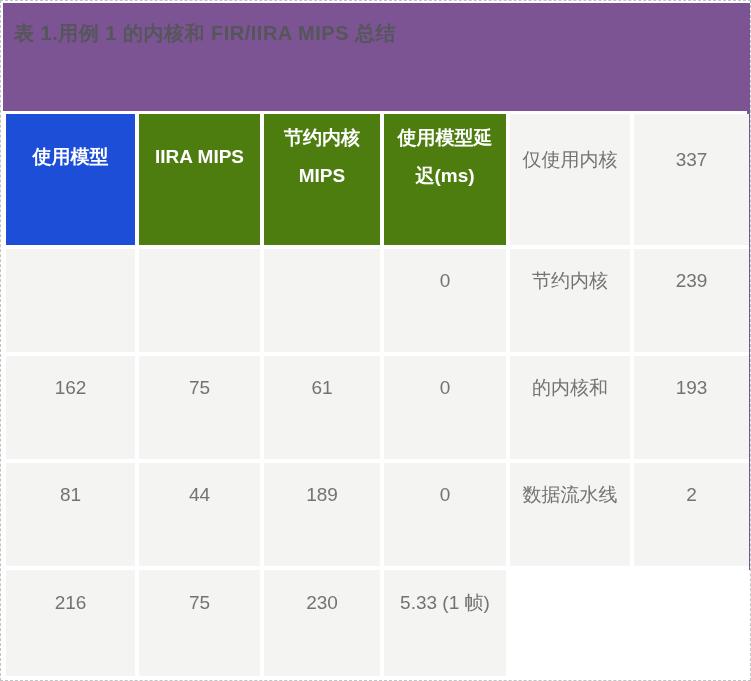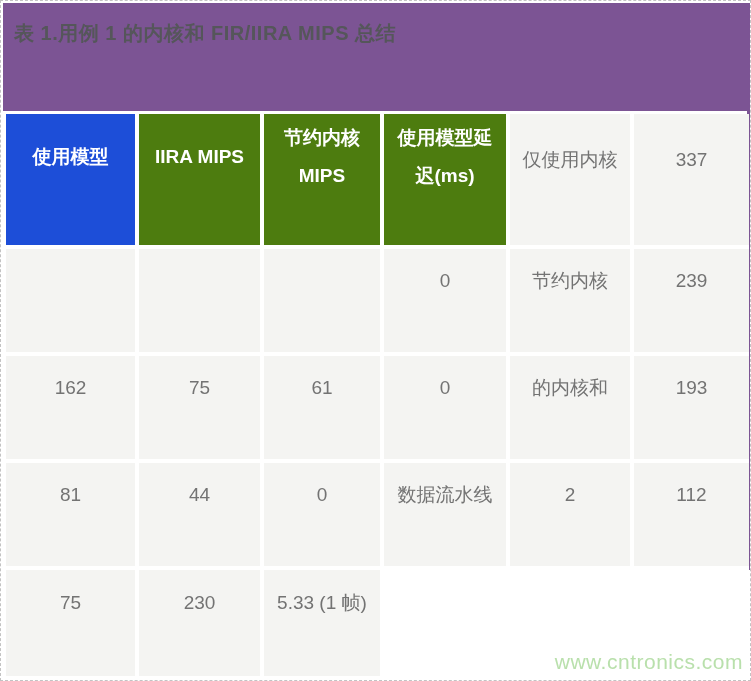--- a/index.html
+++ b/index.html
@@ -92,23 +92,23 @@
       <div class="cell body">节约内核</div>
       <div class="cell body">239</div>
       <div class="cell body">162</div>
       <div class="cell body">75</div>
       <div class="cell body">61</div>
       <div class="cell body">0</div>
       <div class="cell body">的内核和</div>
       <div class="cell body">193</div>
       <div class="cell body">81</div>
       <div class="cell body">44</div>
+      <div class="cell body">189</div>
       <div class="cell body">0</div>
       <div class="cell body">数据流水线</div>
       <div class="cell body">2</div>
-      <div class="cell body">112</div>
+      <div class="cell body">216</div>
       <div class="cell body">75</div>
       <div class="cell body">230</div>
       <div class="cell body">5.33 (1 帧)</div>
     </div>
 
-  <div class="watermark">www.cntronics.com</div>
 </div>
 
 </body></html>

